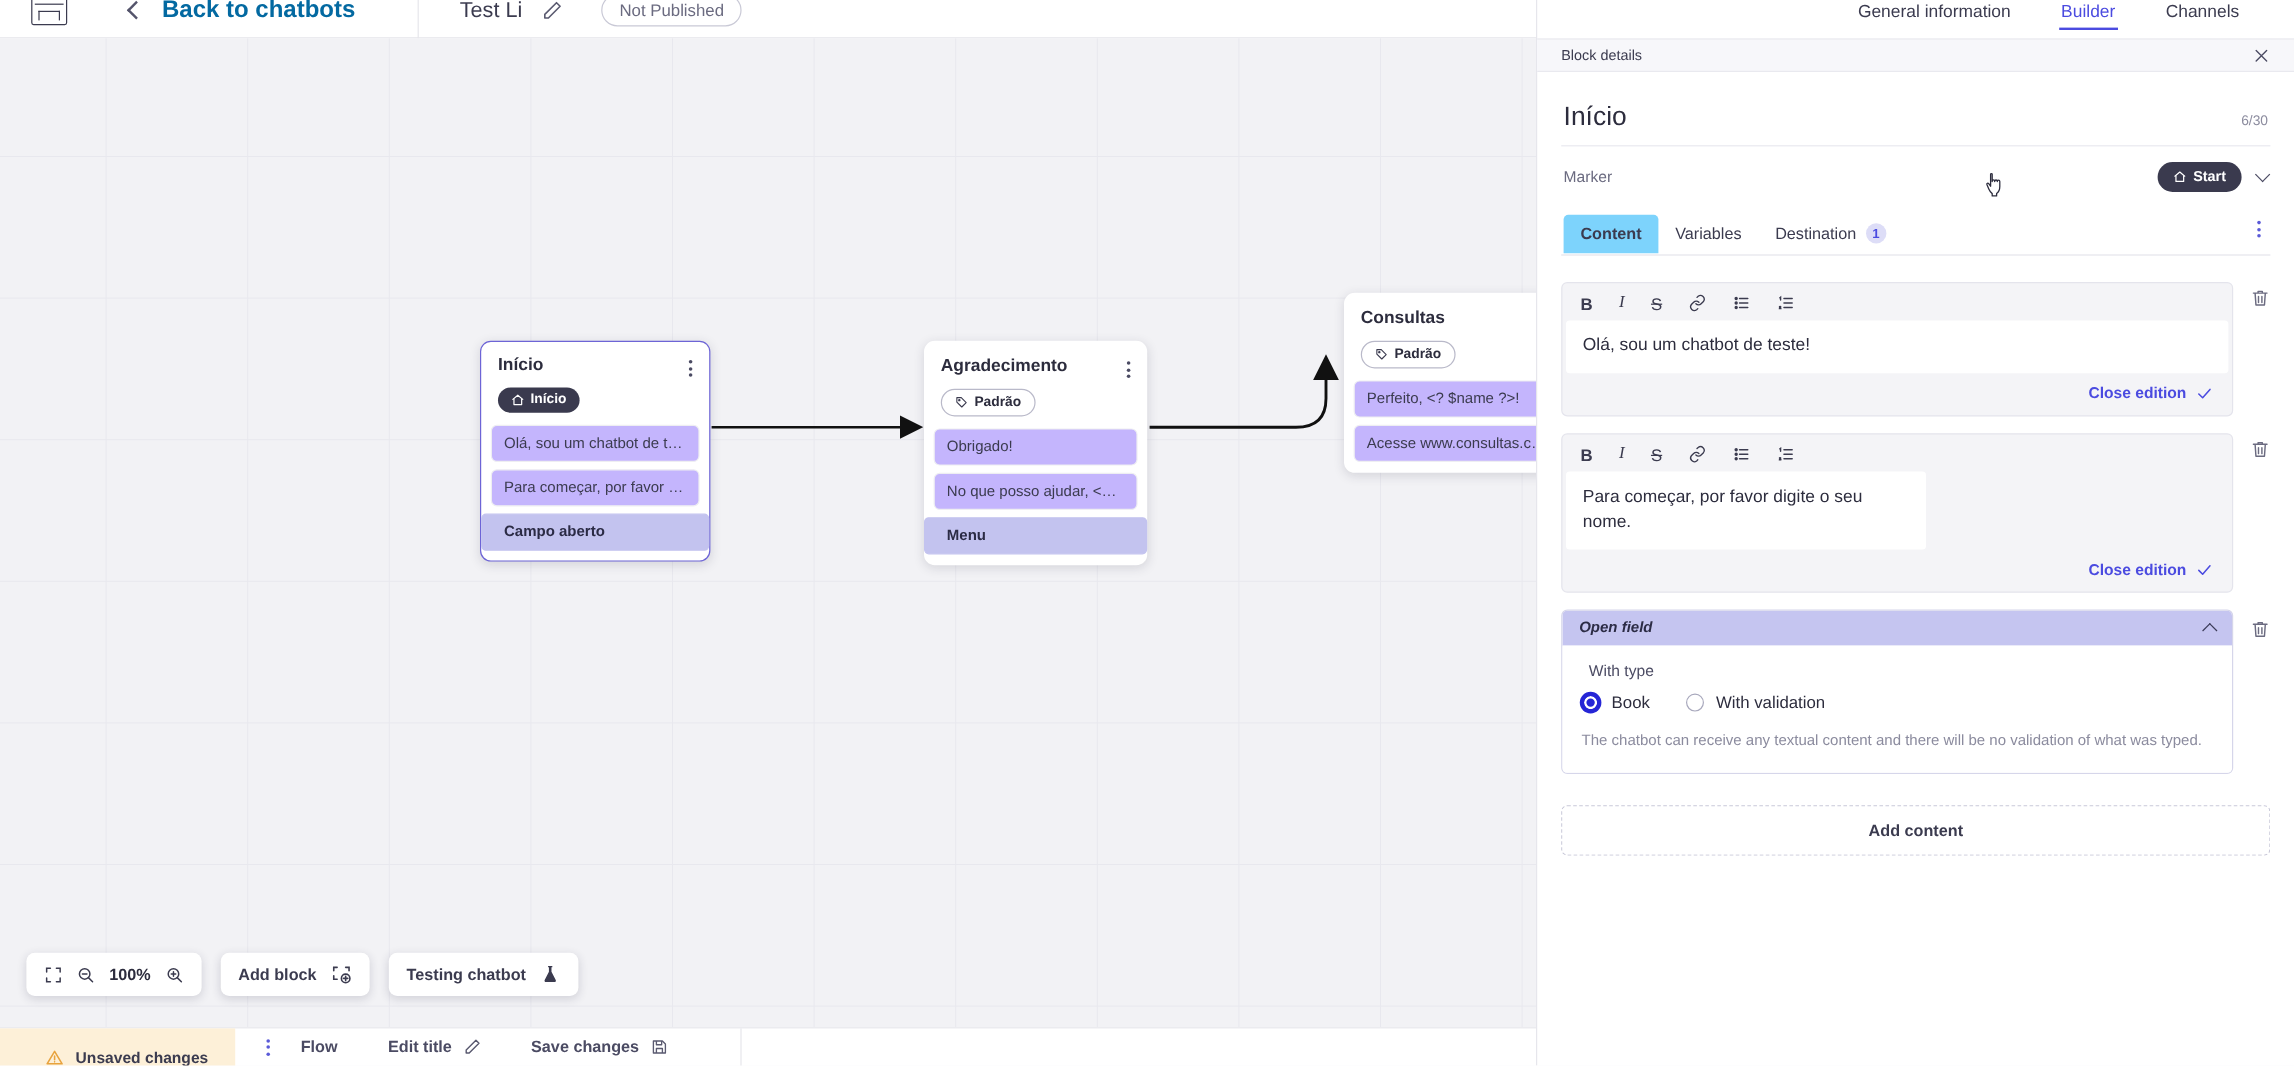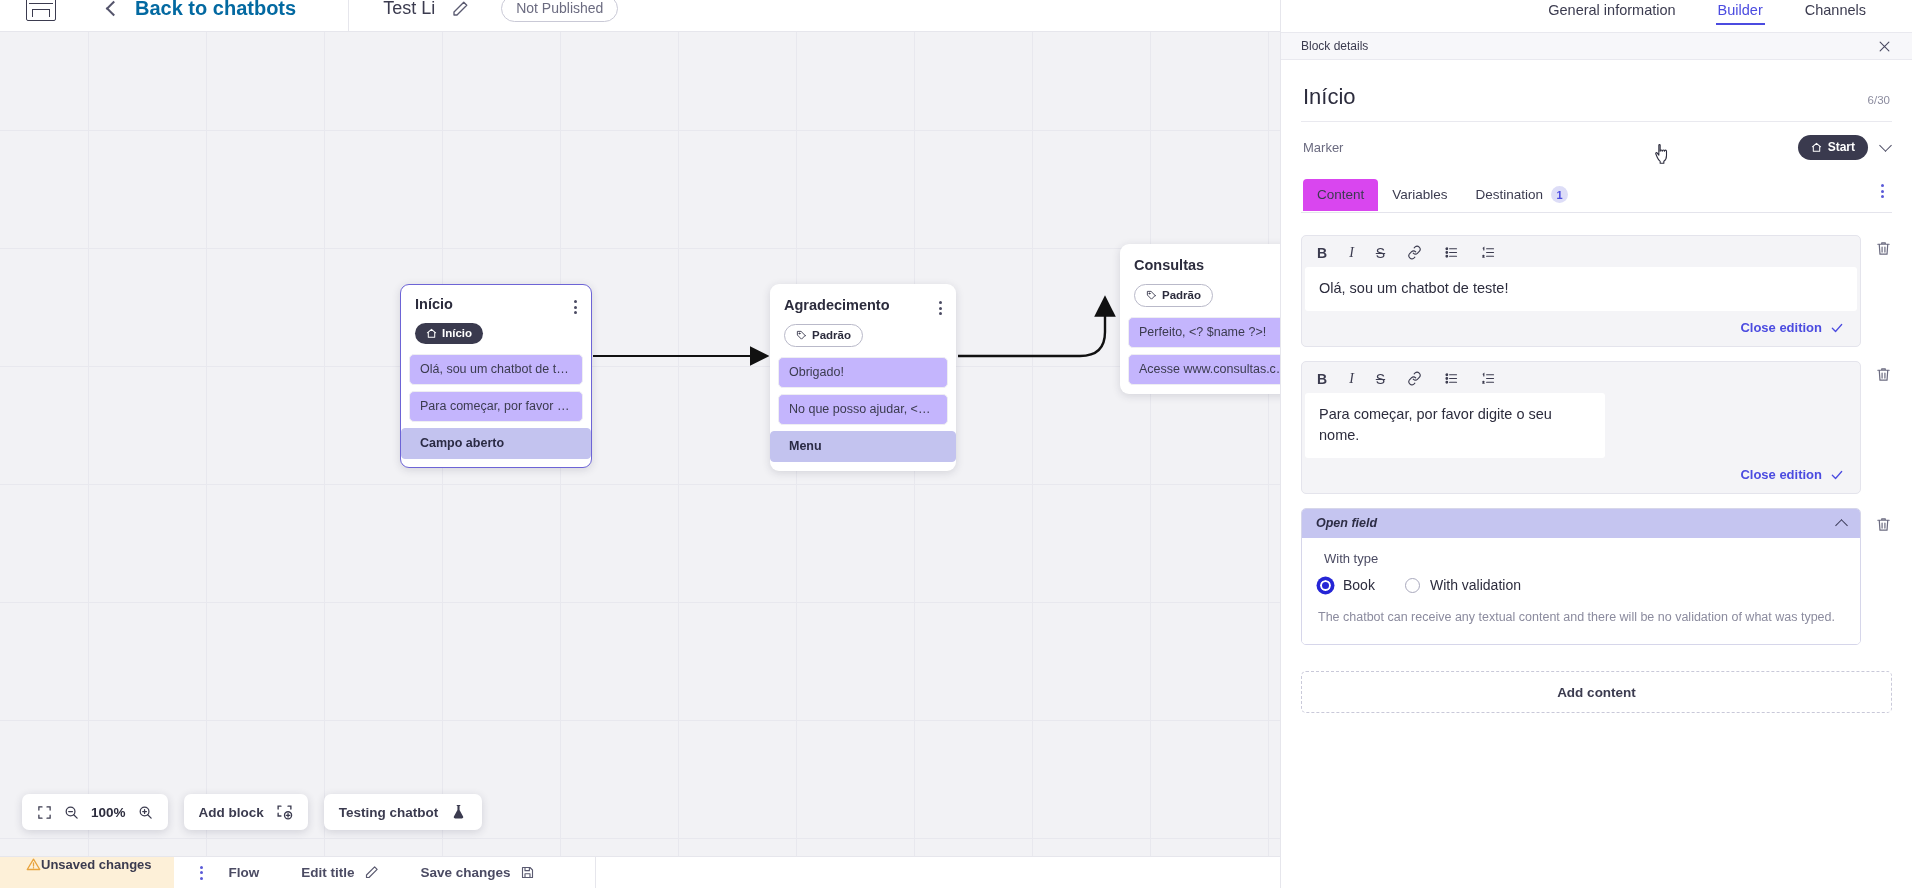--- a/index.html
+++ b/index.html
@@ -114,22 +114,22 @@
   }
   .tb-zoom-label { font-size: 13.5px; color: #2c2c3d; font-weight: bold; }
 
   
   .statusbar {
     position: absolute; left: 0; bottom: 0; width: 1560px; height: 32px;
     background: #ffffff; border-top: 1px solid #e6e6ec;
     display: flex; align-items: center;
   }
   .unsaved {
-    background: #fdf0d8; height: 32px; display: flex; align-items: flex-start;
-    padding: 0 22px 0 26px;
+    background: #fdf0d8; height: 32px; display: flex; align-items: flex-end;
+    gap: 10px; padding: 0 22px 0 38px;
   }
   .unsaved-text { font-size: 13px; font-weight: bold; color: #3b3b4f; white-space: nowrap; }
   .sb-kebab { display: flex; flex-direction: column; gap: 2.5px; margin: 0 26px; }
   .sb-kebab i { width: 3px; height: 3px; border-radius: 50%; background: #5a5ad8; display: block; }
   .sb-item {
     font-size: 13.5px; font-weight: bold; color: #4b4b63;
     display: flex; align-items: center; gap: 9px; margin-right: 42px; white-space: nowrap;
   }
   .sb-divider { width: 1px; height: 32px; background: #e6e6ec; margin-left: 18px; }
 
@@ -180,21 +180,21 @@
   }
   .chev-down { width: 9px; height: 9px; border-right: 1.8px solid #4b4b63;
                border-bottom: 1.8px solid #4b4b63; transform: rotate(45deg); margin-bottom: 4px; }
 
   .ctabs { display: flex; align-items: center; margin-top: 18px;
            border-bottom: 1px solid #e4e4ec; padding-left: 2px; }
   .ctab {
     font-size: 13.5px; color: #3b3b4f; padding: 8px 14px 9px; white-space: nowrap;
     display: flex; align-items: center; gap: 8px; position: relative;
   }
-  .ctab.active { background: #d946ef; border-radius: 4px 4px 0 0; font-weight: normal; }
+  .ctab.active { background: #7dd3fc; border-radius: 4px 4px 0 0; font-weight: bold; }
   .ctab-badge {
     background: #ddddf7; color: #4b4be0; font-size: 11px; font-weight: bold;
     border-radius: 50%; width: 17px; height: 17px;
     display: flex; align-items: center; justify-content: center;
   }
   .ctabs-spacer { flex: 1; }
   .ctabs-kebab { display: flex; flex-direction: column; gap: 2.5px; padding: 0 8px 8px 0; }
   .ctabs-kebab i { width: 3px; height: 3px; border-radius: 50%; background: #5a5ad8; display: block; }
 
   .content-area { padding-top: 22px; }

